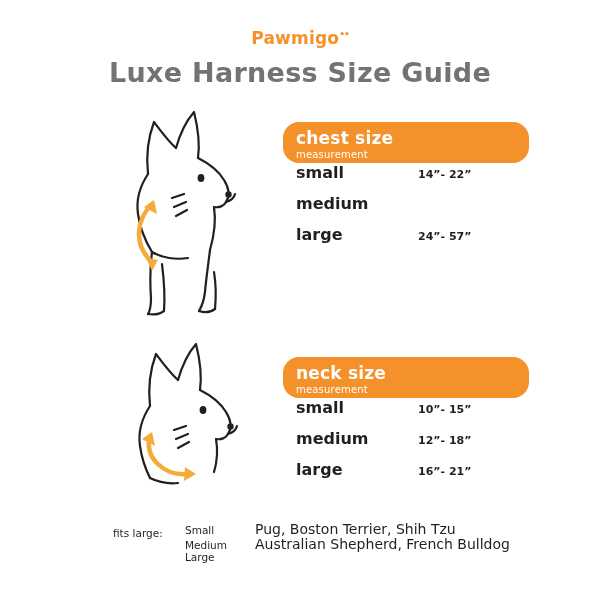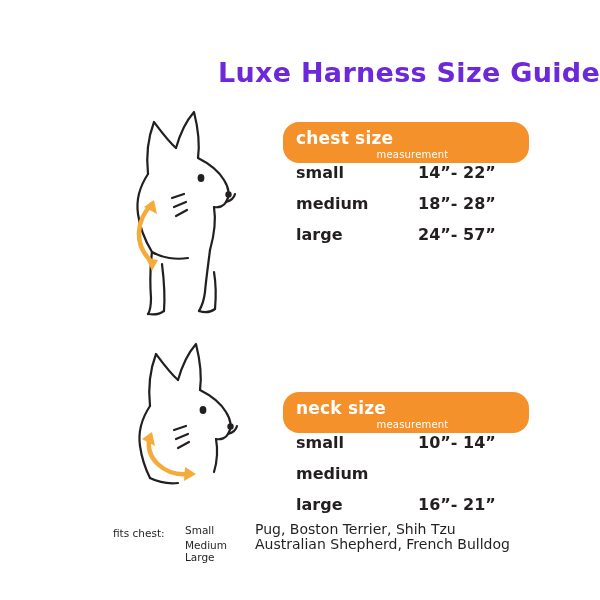--- a/index.html
+++ b/index.html
@@ -37,74 +37,73 @@
   .brand .dots {
     font-size: 9px;
     vertical-align: super;
     letter-spacing: -1px;
   }
   .title {
     position: absolute;
     top: 57px;
     left: 0;
     width: 600px;
-    text-align: right;
+    text-align: center;
     font-family: "DejaVu Sans", sans-serif;
     font-weight: bold;
     font-size: 27px;
-    color: #6d28d9;
+    color: #737373;
     letter-spacing: 0.3px;
   }
 
   
   .table {
     position: absolute;
     width: 246px;
   }
   .table.chest { left: 283px; top: 122px; }
-  .table.neck  { left: 283px; top: 357px; margin-top: 35px; }
+  .table.neck  { left: 283px; top: 357px; }
 
   .table-head {
     background: #f5912a;
     border-radius: 16px;
     height: 41px;
     padding: 6px 0 0 13px;
     box-sizing: border-box;
     color: #ffffff;
   }
   .table-head .head-title {
     font-weight: bold;
     font-size: 17px;
     line-height: 20px;
     letter-spacing: 0.2px;
   }
   .table-head .head-sub {
     font-size: 10px;
     line-height: 13px;
     letter-spacing: 0.2px;
-    text-align: center;
   }
 
   .row {
     display: flex;
     align-items: baseline;
     height: 31px;
     padding-left: 13px;
     box-sizing: border-box;
   }
   .row:first-of-type { margin-top: 10px; }
   .row .label {
     width: 122px;
     font-weight: bold;
     font-size: 16px;
     color: #231f20;
   }
   .row .value {
     font-weight: bold;
-    font-size: 16px;
+    font-size: 11px;
     color: #231f20;
   }
 
   
   .dog {
     position: absolute;
   }
   .dog.chest { left: 88px; top: 108px; }
   .dog.neck  { left: 88px; top: 340px; }
 
@@ -136,20 +135,21 @@
   }
   .footer-row .breeds {
     font-size: 14px;
   }
 </style>
 </head>
 <body>
 
 <div class="page">
 
+  <div class="brand"><span>Pawmigo</span><span class="dots">••</span></div>
   <div class="title">Luxe Harness Size Guide</div>
 
   <div class="dog chest">
     <svg width="160" height="215" viewBox="0 0 160 215" fill="none" xmlns="http://www.w3.org/2000/svg">
       <g stroke="#231f20" stroke-width="2.2" stroke-linecap="round" stroke-linejoin="round" fill="none">
 
         <path d="M60 66 C58 48 60 30 66 14 C72 22 80 33 88 40"></path>
         <path d="M88 40 C92 26 99 12 106 4 C110 20 112 36 110 50"></path>
         <path d="M110 50 C120 55 130 62 136 72 C141 80 142 88 138 94"></path>
         <path d="M138 94 C136 98 131 100 126 99"></path>
@@ -219,48 +219,48 @@
     <div class="table-head">
       <div class="head-title">chest size</div>
       <div class="head-sub">measurement</div>
     </div>
     <div class="row">
       <span class="label">small</span>
       <span class="value">14”- 22”</span>
     </div>
     <div class="row">
       <span class="label">medium</span>
-      <span class="value">18”- 28”</span>
     </div>
     <div class="row">
       <span class="label">large</span>
       <span class="value">24”- 57”</span>
     </div>
   </div>
 
   <div class="table neck">
     <div class="table-head">
       <div class="head-title">neck size</div>
       <div class="head-sub">measurement</div>
     </div>
     <div class="row">
       <span class="label">small</span>
-      <span class="value">10”- 14”</span>
+      <span class="value">10”- 15”</span>
     </div>
     <div class="row">
       <span class="label">medium</span>
+      <span class="value">12”- 18”</span>
     </div>
     <div class="row">
       <span class="label">large</span>
       <span class="value">16”- 21”</span>
     </div>
   </div>
 
   <div class="footer">
-    <span class="fits-label">fits chest:</span>
+    <span class="fits-label">fits large:</span>
     <div class="footer-rows">
       <div class="footer-row">
         <span class="size">Small</span>
         <span class="breeds">Pug, Boston Terrier, Shih Tzu</span>
       </div>
       <div class="footer-row">
         <span class="size">Medium</span>
         <span class="breeds">Australian Shepherd, French Bulldog</span>
       </div>
       <div class="footer-row">

